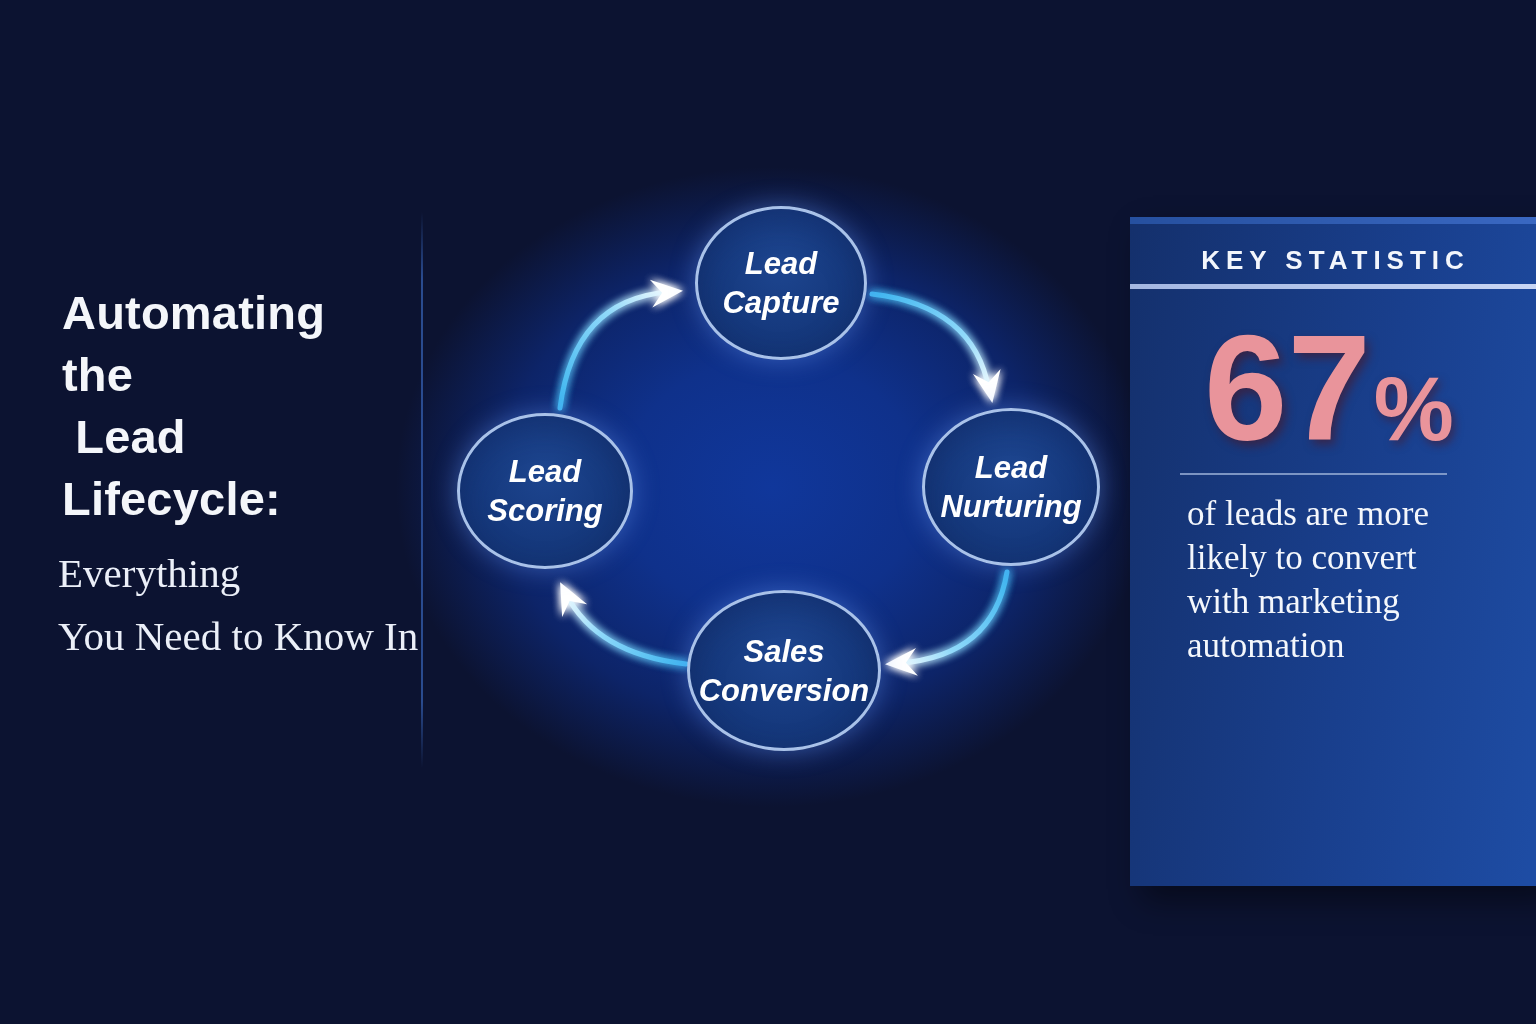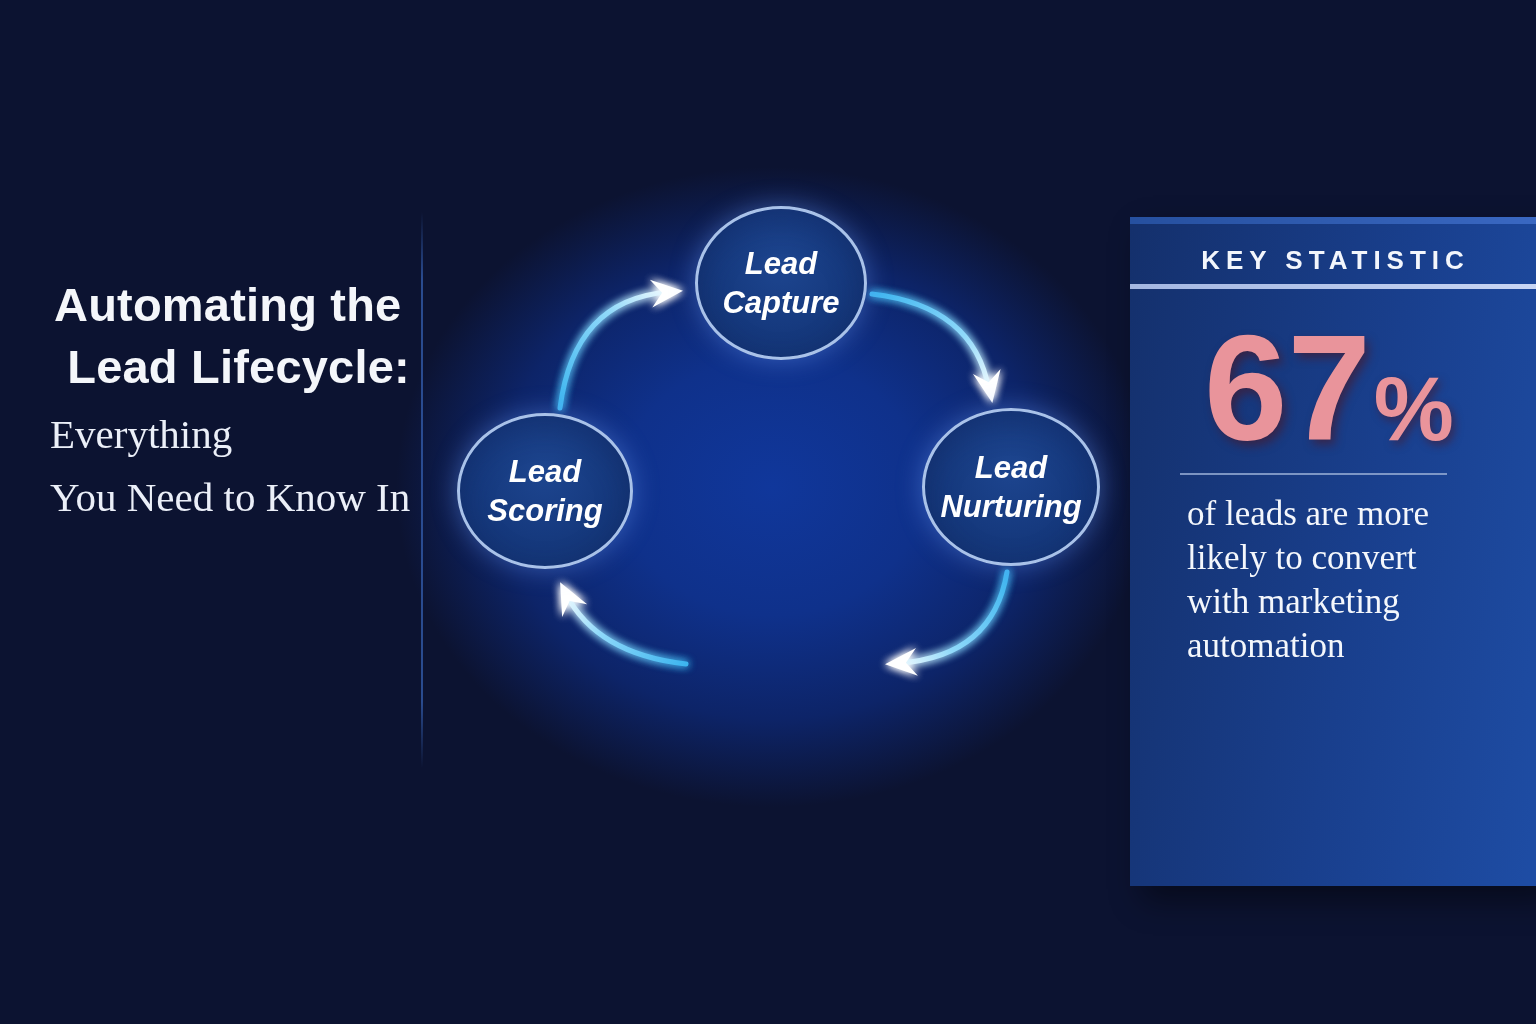--- a/index.html
+++ b/index.html
@@ -8,25 +8,25 @@
     font-family:"Liberation Sans",sans-serif;
     background:
       radial-gradient(ellipse 470px 400px at 772px 487px,
         #10379b 0%, #0f318b 32%, #0d2468 58%, rgba(12,19,50,0) 80%),
       #0c1331;
   }
 
   
   .title-block{position:absolute;left:50px;top:270px;width:370px;}
   .title-bold{
-    margin:4px;font-size:47px;line-height:62px;font-weight:bold;
+    margin:12px;font-size:47px;line-height:62px;font-weight:bold;
     color:#f4f6fa;white-space:pre-wrap;letter-spacing:.2px;
   }
   .title-light{
-    margin:5px 0 0 0;font-size:41px;line-height:63px;font-weight:400;
+    margin:5px 0 0 8px;font-size:41px;line-height:63px;font-weight:400;
     color:#ebeff8;white-space:pre-line;
     font-family:"Liberation Serif",serif;
   }
   .v-divider{
     position:absolute;left:421px;top:212px;width:2px;height:556px;
     background:linear-gradient(to bottom,
       rgba(47,85,160,0), rgba(47,85,160,.85) 12%,
       rgba(47,85,160,.85) 88%, rgba(47,85,160,0));
   }
 
@@ -154,20 +154,24 @@
   </svg>
 
   <div class="node node-capture">
     <span>Lead
 Capture</span>
   </div>
   <div class="node node-nurturing">
     <span>Lead
 Nurturing</span>
   </div>
+  <div class="node node-conversion">
+    <span>Sales
+Conversion</span>
+  </div>
   <div class="node node-scoring">
     <span>Lead
 Scoring</span>
   </div>
 
   <aside class="panel">
     <div class="panel-topstrip"></div>
     <div class="panel-header">KEY STATISTIC</div>
     <div class="panel-rule"></div>
     <div class="stat">

